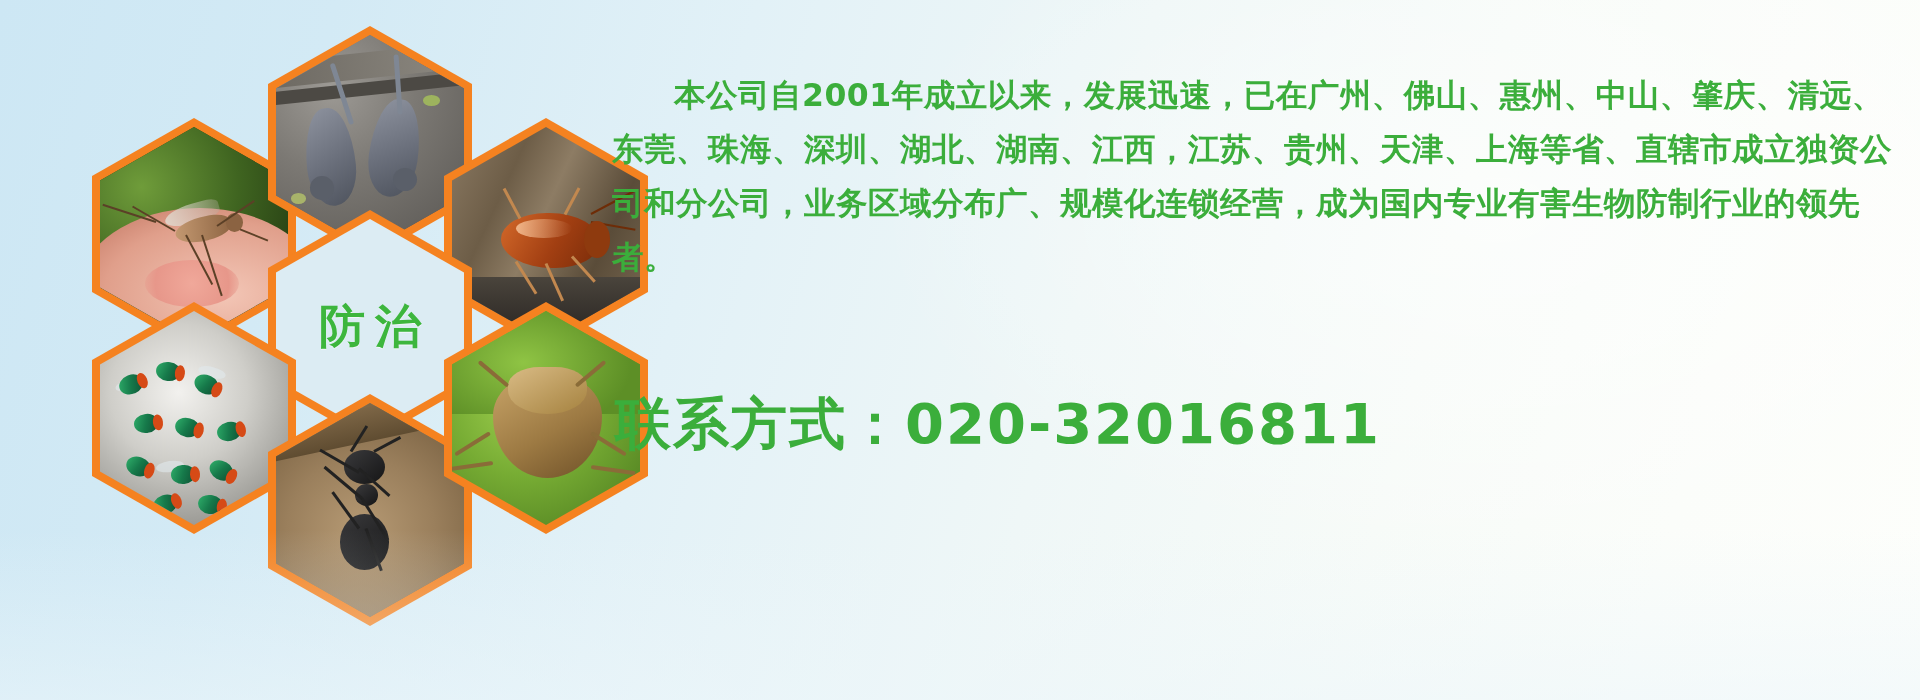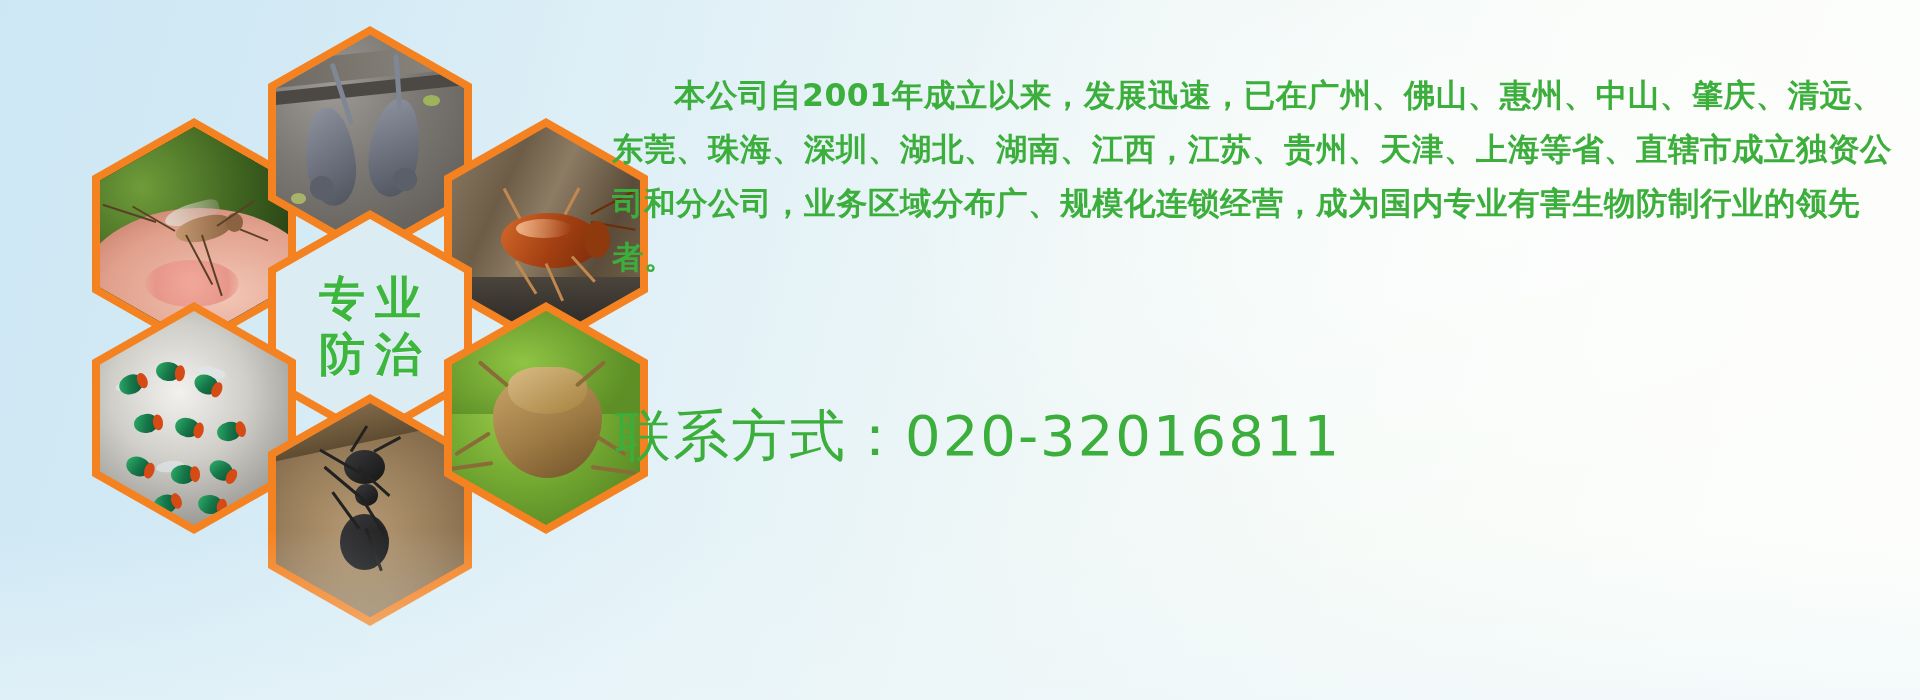--- a/index.html
+++ b/index.html
@@ -118,22 +118,22 @@
   .sb-leg{position:absolute;background:#8a6c38;height:4px;transform-origin:left center;border-radius:2px;}
 
   
   #copy{position:absolute;left:612px;top:36px;width:1290px;}
   #paragraph{
     color:#3BAE3B;font-size:31.5px;line-height:54px;font-weight:bold;
     text-indent:62px;letter-spacing:.5px;
     font-family:"DejaVu Sans","Liberation Sans",sans-serif;
     word-break:break-all;
   }
-  #contact{position:absolute;left:615px;top:400px;width:1300px;
-    color:#3BAE3B;font-weight:normal;
+  #contact{position:absolute;left:615px;top:388px;width:1300px;
+    color:#3BAE3B;font-weight:bold;
     font-family:"DejaVu Sans","Liberation Sans",sans-serif;}
   #contact-line1{font-size:56px;line-height:72px;letter-spacing:2px;white-space:nowrap;}
   #contact-line2{font-size:56px;line-height:72px;letter-spacing:2px;white-space:nowrap;padding-left:290px;}
 </style>
 </head>
 <body>
 
 <div id="banner">
 
   <div id="sheen"></div>
@@ -190,21 +190,20 @@
           <div class="rc-leg" style="left:64%;top:60%;width:18%;transform:rotate(48deg);"></div>
           <div class="rc-leg" style="left:36%;top:42%;width:18%;transform:rotate(-118deg);"></div>
           <div class="rc-leg" style="left:60%;top:40%;width:16%;transform:rotate(-62deg);"></div>
         </div>
       </div>
     </div>
 
     <div class="hex" id="hex-center" style="--w:204px;--h:232px;left:176px;top:202px;">
       <div class="inner">
         <div id="comb-label">
-          <span>专业</span>
           <span>防治</span>
         </div>
       </div>
     </div>
 
     <div class="hex" id="hex-flies" style="--w:204px;--h:232px;left:0px;top:294px;">
       <div class="inner">
         <div class="art flystone">
           <div class="fly-w" style="left:8%;top:32%;transform:rotate(-18deg);"></div>
           <div class="fly-w" style="left:52%;top:26%;transform:rotate(14deg);"></div>

